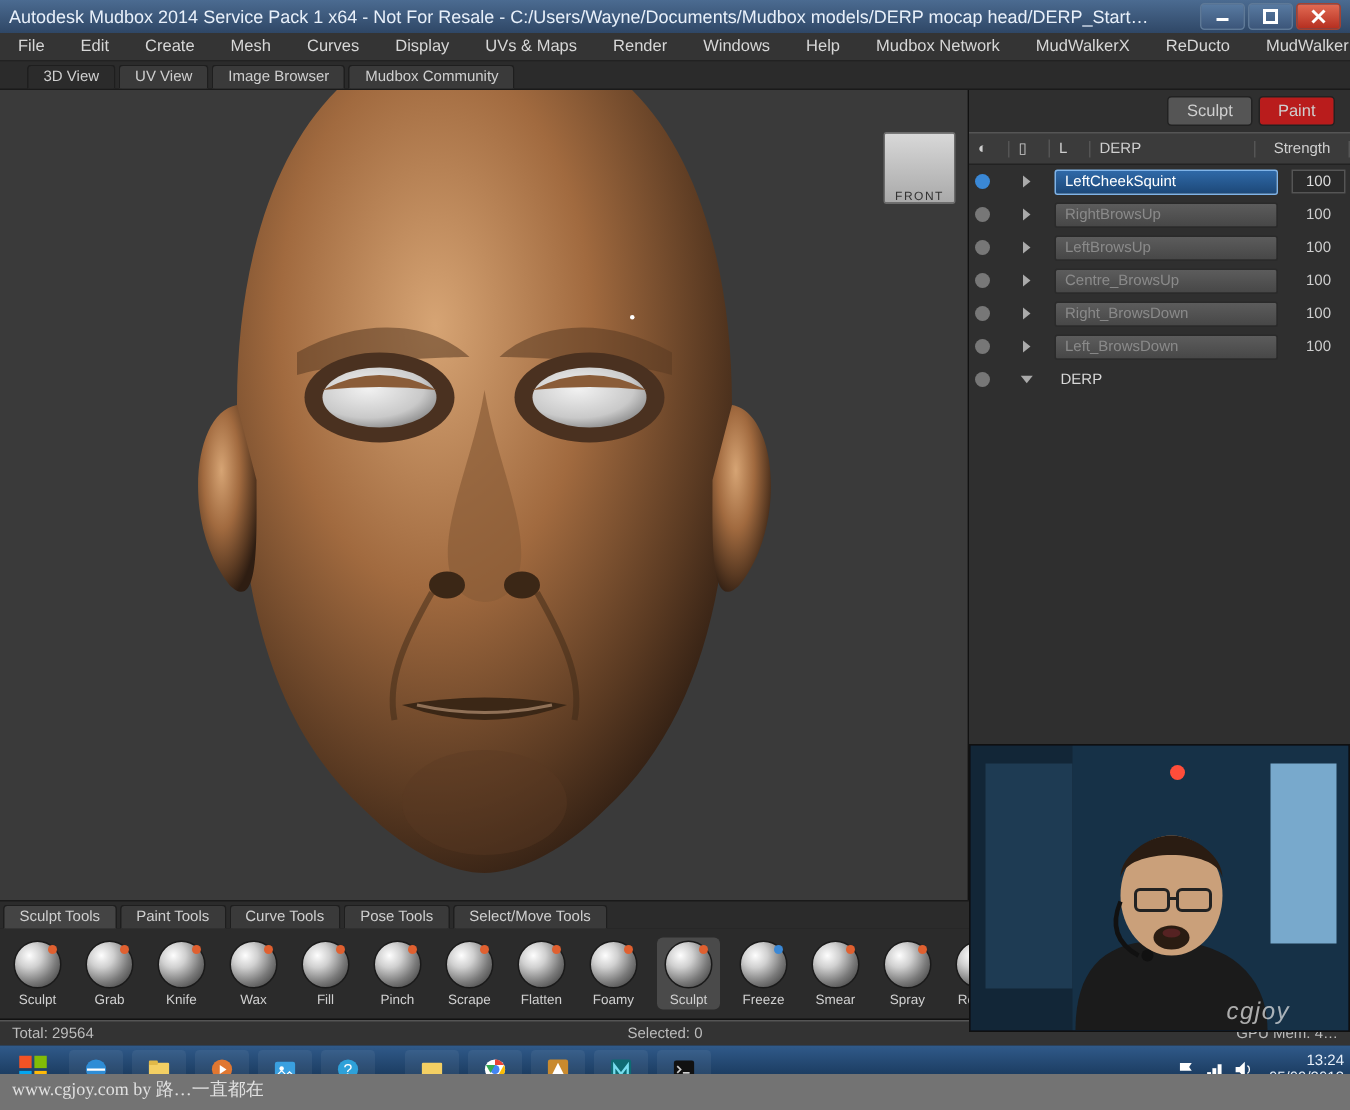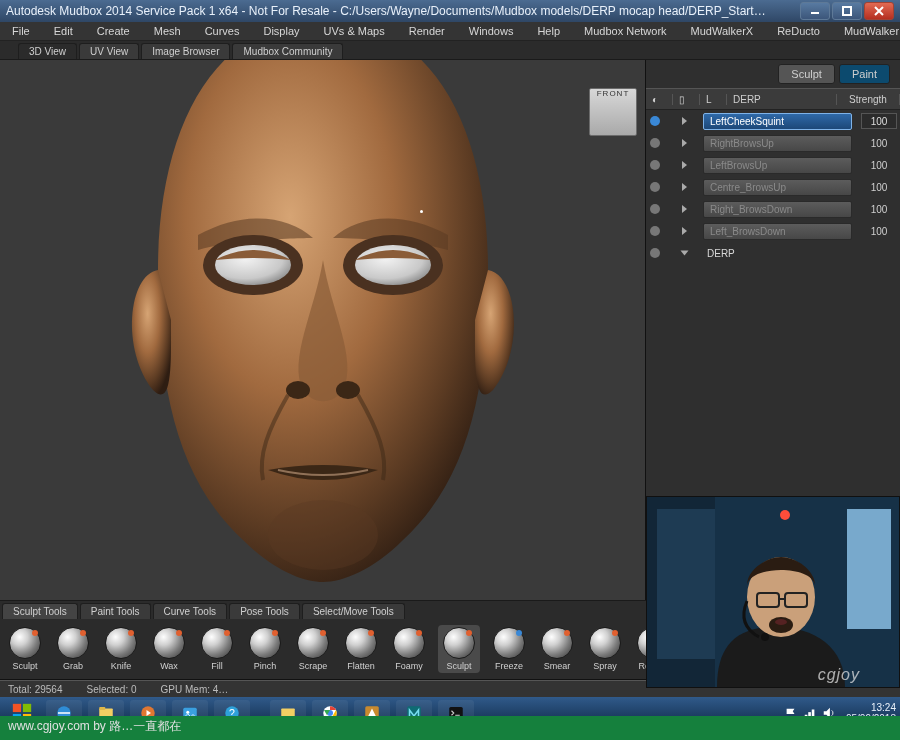--- a/index.html
+++ b/index.html
@@ -23,27 +23,27 @@
   .viewtabs{height:18px;background:#2b2b2b;display:flex;align-items:flex-end;
     padding-left:18px;border-bottom:1px solid #1a1a1a}
   .viewtabs .tab{padding:2px 10px;background:#3a3a3a;border:1px solid #1e1e1e;
     border-bottom:none;color:#cfcfcf;font-size:10px;margin-right:2px;border-radius:3px 3px 0 0}
   .viewtabs .tab.active{background:#2b2b2b}
   
   .main{display:flex;height:540px}
   .viewport{flex:1;background:#3a3a3a;position:relative;overflow:hidden}
   .viewcube{position:absolute;top:28px;right:8px;width:46px;height:46px;
     background:linear-gradient(#d8d8d8,#a9a9a9);border:1px solid #6b6b6b;
-    display:flex;align-items:flex-start;justify-content:center;color:#333;font-size:8px;
+    display:flex;align-items:flex-end;justify-content:center;color:#333;font-size:8px;
     letter-spacing:1px;border-radius:2px}
   .dot{position:absolute;width:3px;height:3px;background:#fff;border-radius:50%}
   
   .side{width:254px;background:#2f2f2f;border-left:1px solid #111;display:flex;flex-direction:column}
   .side-top{height:28px;display:flex;justify-content:flex-end;align-items:center;padding:0 10px;gap:4px}
-  .side-top .stab{padding:3px 12px;background:#0c4a6e;border:1px solid #222;border-radius:3px;font-size:11px}
+  .side-top .stab{padding:3px 12px;background:#b91c1c;border:1px solid #222;border-radius:3px;font-size:11px}
   .side-top .stab.active{background:#555}
   .panel-head{display:flex;align-items:center;height:20px;background:#3b3b3b;
     border-top:1px solid #555;border-bottom:1px solid #222;font-size:10px}
   .panel-head .col{padding:0 6px;border-right:1px solid #555}
   .panel-head .col.g{flex:1}
   .panel-head .col.s{width:50px;text-align:center}
   .layer-row{display:flex;align-items:center;height:22px;padding-left:4px;gap:6px}
   .layer-row .vis{width:10px;height:10px;border-radius:50%;background:#777}
   .layer-row .vis.on{background:#3a88d6}
   .layer-row .lock,.layer-row .icon2{width:10px;height:10px}
@@ -72,39 +72,39 @@
   .tool{display:flex;flex-direction:column;align-items:center;gap:2px;width:38px;cursor:pointer}
   .tool .ball{width:30px;height:30px;border-radius:50%;
     background:radial-gradient(circle at 32% 30%,#fefefe 0%,#d0d0d0 28%,#7a7a7a 62%,#2d2d2d 100%);
     position:relative;border:1px solid #1a1a1a}
   .tool .ball::after{content:"";position:absolute;top:2px;right:2px;width:6px;height:6px;
     border-radius:50%;background:var(--dot,#e06030)}
   .tool.active{background:#4a4a4a;border-radius:4px;padding:2px}
   .tool span{font-size:9px;color:#d0d0d0}
   
   .statusbar{height:16px;background:#333;border-top:1px solid #555;display:flex;
-    justify-content:flex-start;align-items:center;padding:0 8px;font-size:10px;color:#bcbcbc;gap:24px}
+    justify-content:space-between;align-items:center;padding:0 8px;font-size:10px;color:#bcbcbc;gap:24px}
   
   .taskbar{height:32px;background:linear-gradient(#305a8a 0%,#1c3d62 60%,#16314f 100%);
     display:flex;align-items:center;padding:0 4px;justify-content:space-between;color:#e8f0fa}
   .tb-left{display:flex;align-items:center;gap:6px}
   .start{width:36px;height:26px;border-radius:6px;display:flex;align-items:center;justify-content:center}
   .start svg{width:22px;height:22px}
   .tb-icon{width:36px;height:26px;border-radius:3px;display:flex;align-items:center;justify-content:center;
     background:rgba(255,255,255,0.06)}
   .tb-icon svg{width:18px;height:18px}
   .tb-right{display:flex;align-items:center;gap:10px;font-size:10px}
   .tb-tray{display:flex;gap:5px}
   .tb-tray .ti{width:14px;height:14px}
   
   .webcam{position:absolute;right:0;bottom:52px;width:252px;height:190px;
     background:#0c1b2a;border:1px solid #101010;overflow:hidden}
   
-  .credit{position:absolute;left:0;right:0;bottom:0;height:20px;background:#15803d;
-    color:#e0e0e0;font-size:12px;padding:2px 8px;font-family:Liberation Sans, sans-serif;z-index:50}
+  .credit{position:absolute;left:0;right:0;bottom:0;height:20px;background:#737373;
+    color:#e0e0e0;font-size:12px;padding:2px 8px;font-family:Liberation Serif, serif;z-index:50}
   
   .face-wrap{position:absolute;inset:0;display:flex;align-items:flex-start;justify-content:center}
 </style>
 </head>
 <body>
 
 <div class="win-title">
   <div class="t">Autodesk Mudbox 2014 Service Pack 1 x64 - Not For Resale - C:/Users/Wayne/Documents/Mudbox models/DERP mocap head/DERP_Start.mud</div>
   <div class="win-controls">
     <div class="win-btn">

